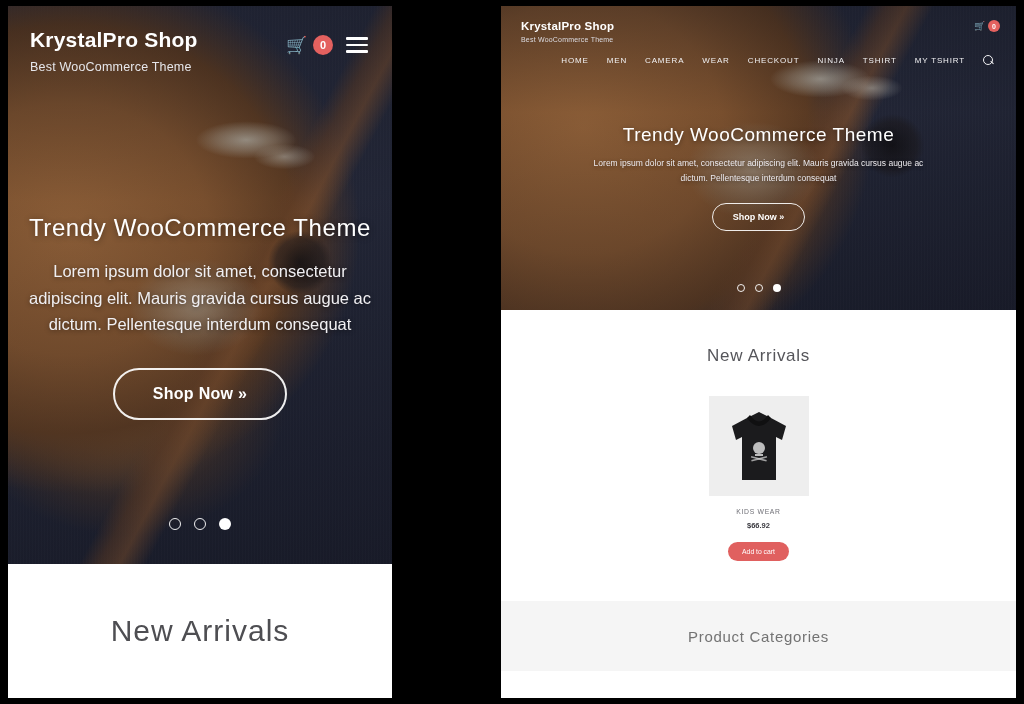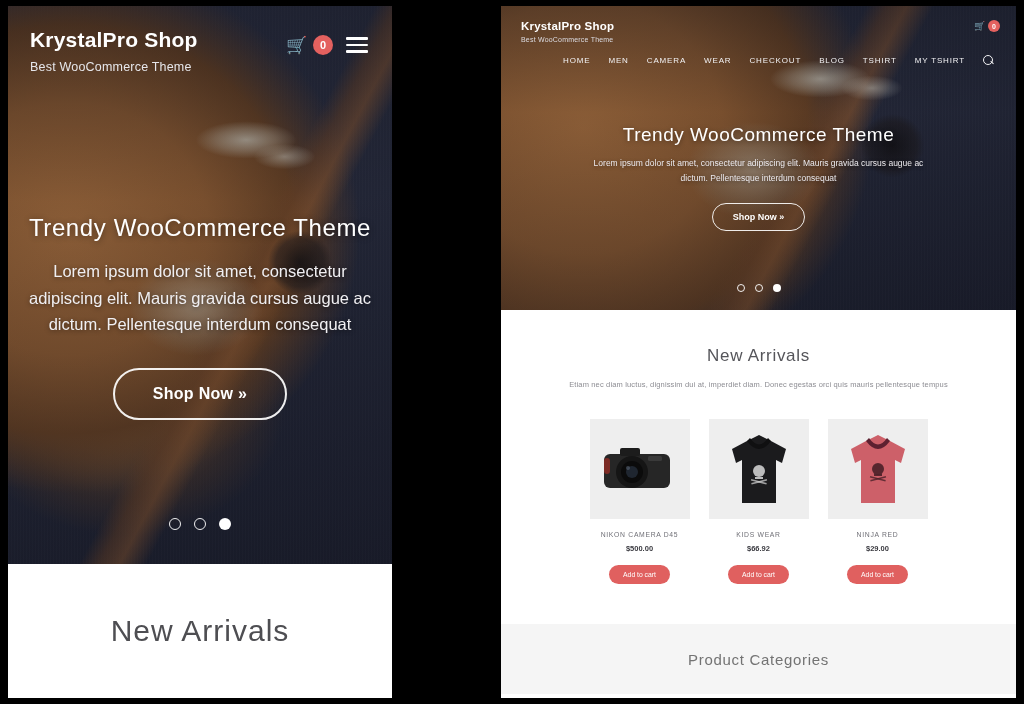--- a/index.html
+++ b/index.html
@@ -279,21 +279,21 @@
             <span class="d-cart-badge">0</span>
           </div>
         </div>
 
         <nav class="d-nav">
           <a href="#">HOME</a>
           <a href="#">MEN</a>
           <a href="#">CAMERA</a>
           <a href="#">WEAR</a>
           <a href="#">CHECKOUT</a>
-          <a href="#">BLOG</a>
+          <a href="#">NINJA</a>
           <a href="#">TSHIRT</a>
           <a href="#">MY TSHIRT</a>
           <span class="search-icon"></span>
         </nav>
 
         <div class="d-hero-copy">
           <div class="d-hero-h1">Trendy WooCommerce Theme</div>
           <div class="d-hero-p">Lorem ipsum dolor sit amet, consectetur adipiscing elit. Mauris gravida cursus augue ac dictum. Pellentesque interdum consequat</div>
           <button class="d-shop-btn">Shop Now »</button>
         </div>
@@ -301,75 +301,42 @@
         <div class="d-dots">
           <span class="dot"></span>
           <span class="dot"></span>
           <span class="dot active"></span>
         </div>
       </div>
     </div>
 
     <div class="d-arrivals">
       <div class="d-arrivals-title">New Arrivals</div>
-      <div class="d-arrivals-sub">Etiam nec diam luctus, dignissim dui at, imperdiet diam. Donec egestas orci quis mauris pellentesque tempus</div>
     </div>
 
     <div class="d-products">
 
-      <div class="product">
-        <div class="product-thumb">
-          <svg width="84" height="58" viewBox="0 0 84 58" aria-hidden="true">
-            <rect x="6" y="14" width="66" height="34" rx="6" fill="#262626"></rect>
-            <rect x="22" y="8" width="20" height="8" rx="2" fill="#1c1c1c"></rect>
-            <rect x="50" y="16" width="14" height="5" rx="1.5" fill="#3a3a3a"></rect>
-            <circle cx="34" cy="32" r="16" fill="#151515"></circle>
-            <circle cx="34" cy="32" r="11" fill="#0b0b0b"></circle>
-            <circle cx="34" cy="32" r="6" fill="#1f2630"></circle>
-            <circle cx="30" cy="28" r="2" fill="#55606e" opacity=".65"></circle>
-            <rect x="6" y="18" width="6" height="16" rx="3" fill="#7c2a24"></rect>
-          </svg>
-        </div>
-        <div class="product-name">NIKON CAMERA D45</div>
-        <div class="product-price">$500.00</div>
-        <button class="add-btn">Add to cart</button>
-      </div>
 
       <div class="product">
         <div class="product-thumb">
           <svg width="66" height="80" viewBox="0 0 66 80" aria-hidden="true">
             <path d="M21 12 L33 6 L45 12 L60 20 L56 34 L50 31 L50 74 L16 74 L16 31 L10 34 L6 20 Z" fill="#1b1b1d"></path>
             <path d="M24 9 Q33 22 42 9 L45 12 Q33 28 21 12 Z" fill="#101011"></path>
             <circle cx="33" cy="42" r="6" fill="#d9d9d9" opacity=".85"></circle>
             <rect x="29" y="48" width="8" height="2" fill="#d9d9d9" opacity=".85"></rect>
             <rect x="25" y="52" width="16" height="1.6" fill="#d9d9d9" opacity=".7" transform="rotate(14 33 52)"></rect>
             <rect x="25" y="52" width="16" height="1.6" fill="#d9d9d9" opacity=".7" transform="rotate(-14 33 52)"></rect>
           </svg>
         </div>
         <div class="product-name">KIDS WEAR</div>
         <div class="product-price">$66.92</div>
         <button class="add-btn">Add to cart</button>
       </div>
 
 
-      <div class="product">
-        <div class="product-thumb">
-          <svg width="66" height="80" viewBox="0 0 66 80" aria-hidden="true">
-            <path d="M21 12 L33 6 L45 12 L60 20 L56 34 L50 31 L50 74 L16 74 L16 31 L10 34 L6 20 Z" fill="#cd6069"></path>
-            <path d="M24 9 Q33 22 42 9 L45 12 Q33 28 21 12 Z" fill="#5d2030"></path>
-            <circle cx="33" cy="40" r="6" fill="#4a2028" opacity=".9"></circle>
-            <rect x="29" y="45" width="8" height="2" fill="#4a2028" opacity=".9"></rect>
-            <rect x="25" y="49" width="16" height="1.6" fill="#4a2028" opacity=".8" transform="rotate(14 33 49)"></rect>
-            <rect x="25" y="49" width="16" height="1.6" fill="#4a2028" opacity=".8" transform="rotate(-14 33 49)"></rect>
-          </svg>
-        </div>
-        <div class="product-name">NINJA RED</div>
-        <div class="product-price">$29.00</div>
-        <button class="add-btn">Add to cart</button>
-      </div>
 
     </div>
 
     <div class="d-categories">
       <div class="d-categories-title">Product Categories</div>
     </div>
   </div>
 
 </div>
 

